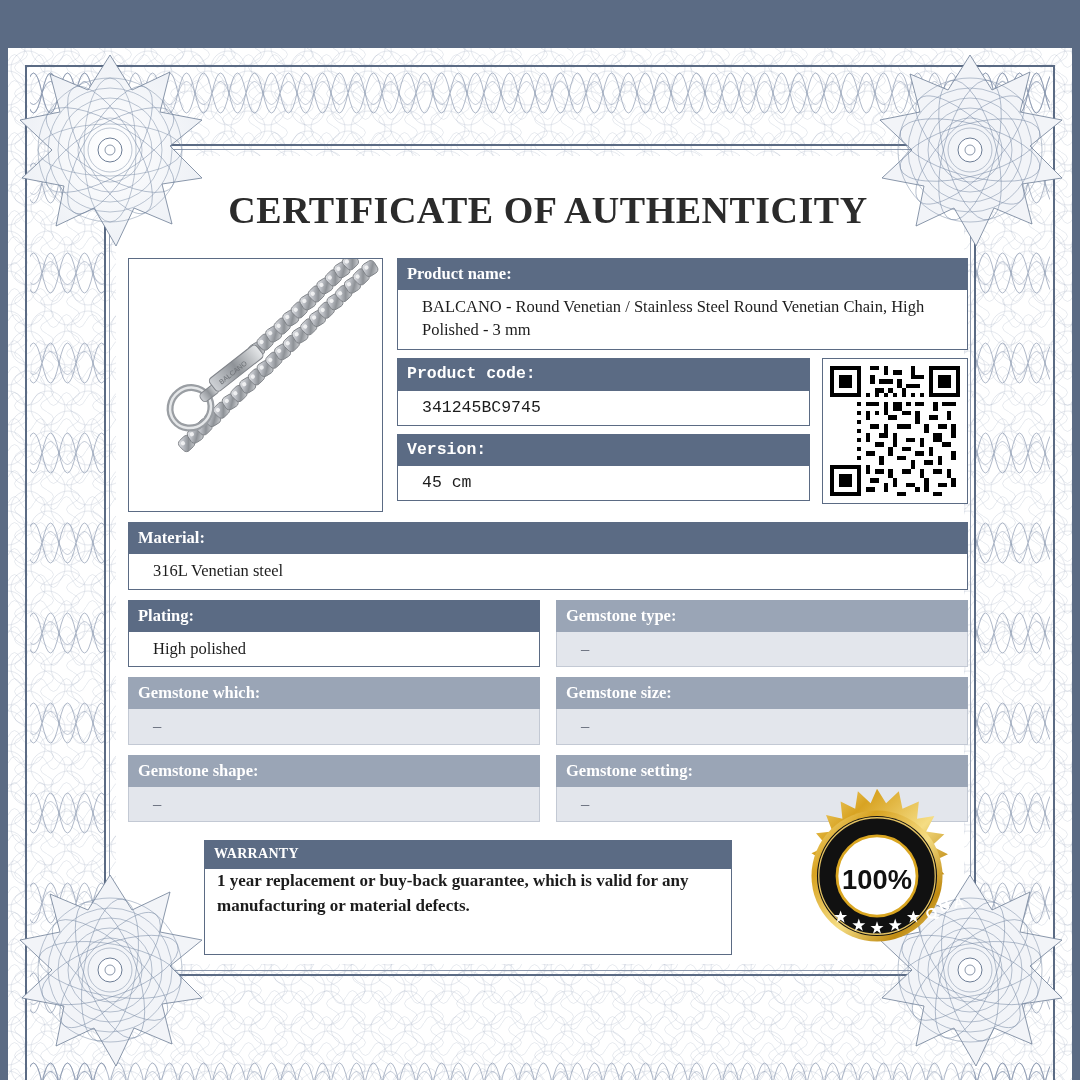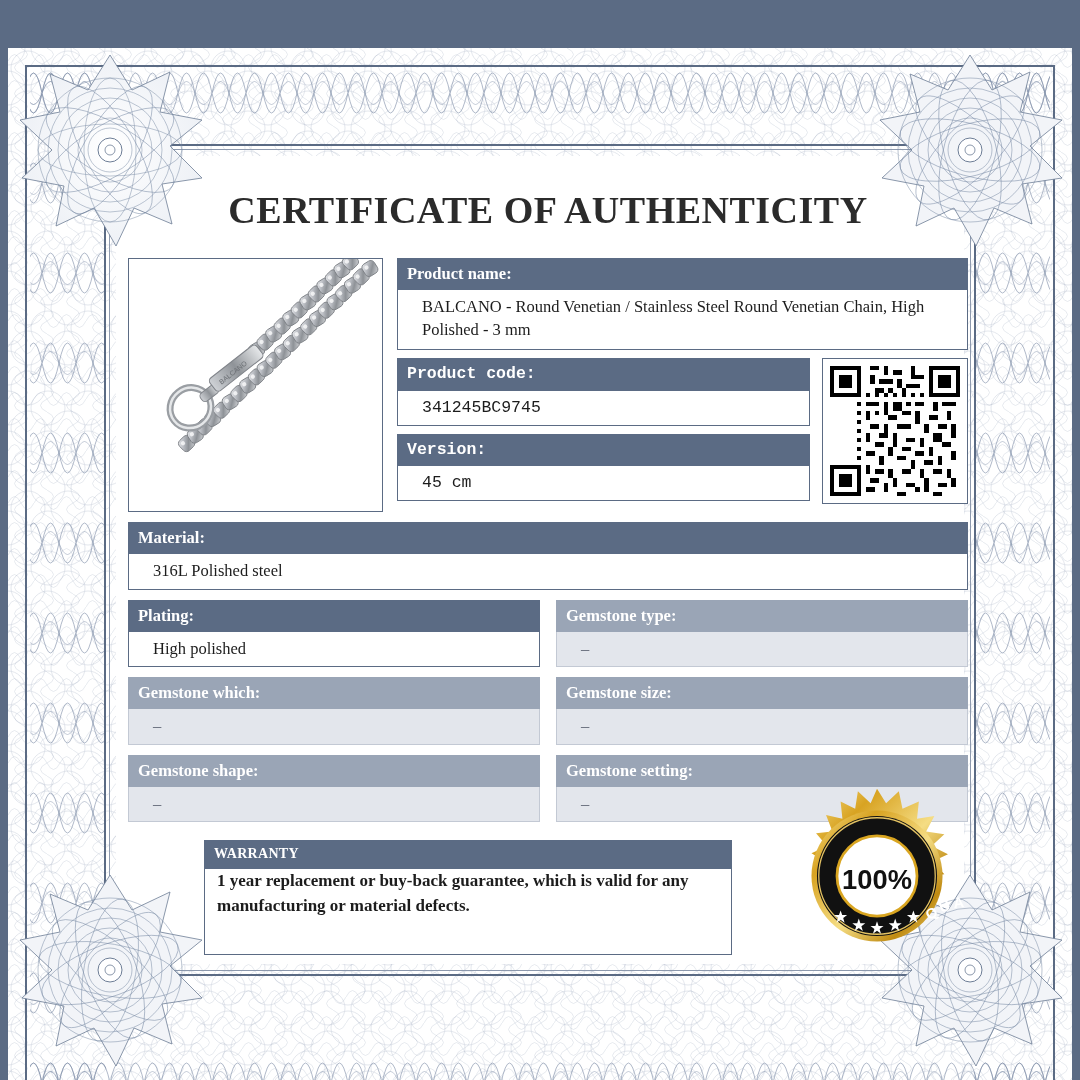--- a/index.html
+++ b/index.html
@@ -587,21 +587,21 @@
                   <rect x="23" y="28" width="2" height="1"></rect>
                 </g>
               </svg>
             </div>
           </div>
         </div>
       </div>
 
       <div class="block">
         <div class="lbl">Material:</div>
-        <div class="val">316L Polished steel</div>
+        <div class="val">316L Venetian steel</div>
       </div>
 
       <div class="two-col">
         <div>
           <div class="lbl">Plating:</div>
           <div class="val">High polished</div>
         </div>
         <div>
           <div class="lbl muted">Gemstone type:</div>
           <div class="val empty">–</div>

